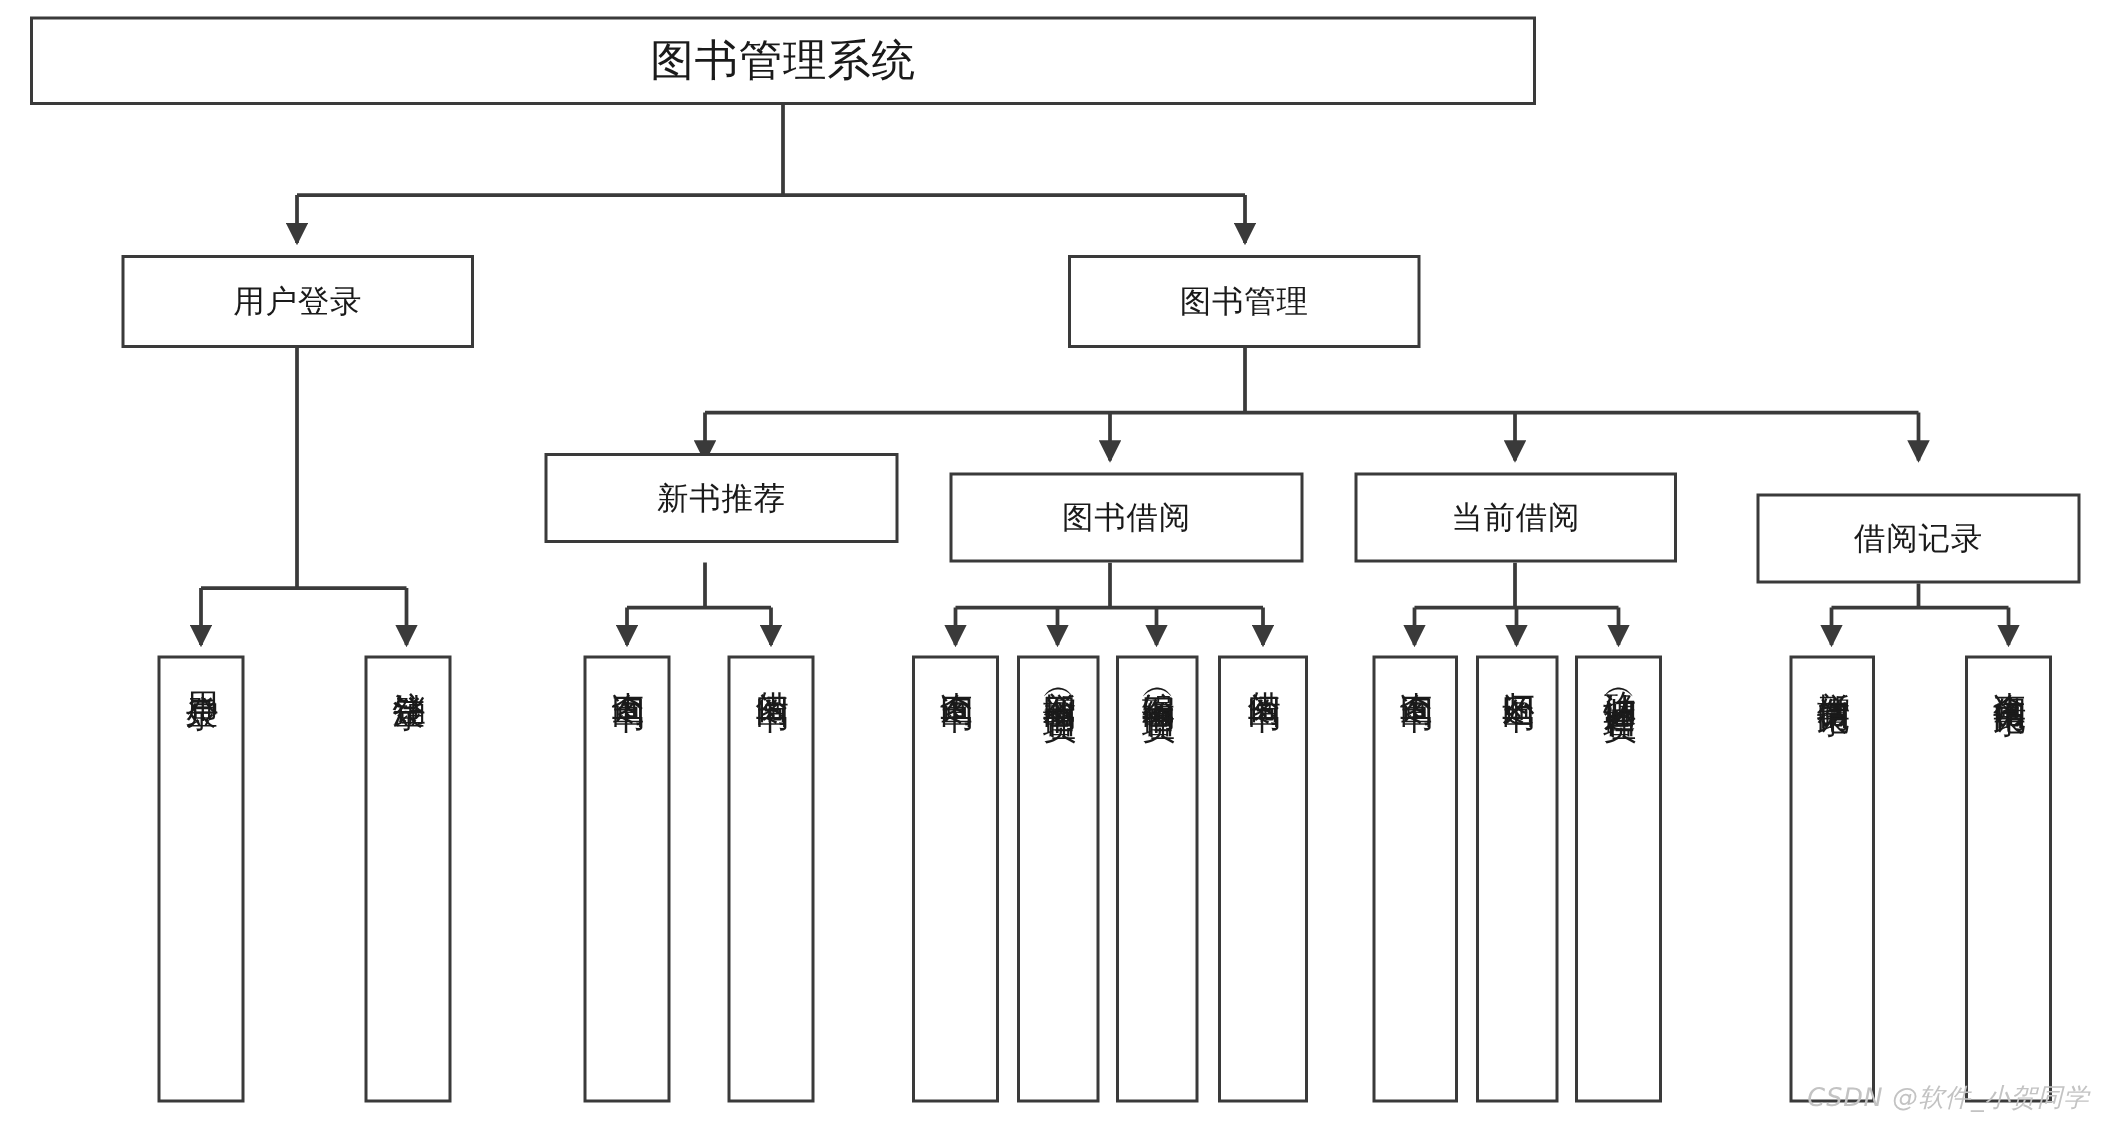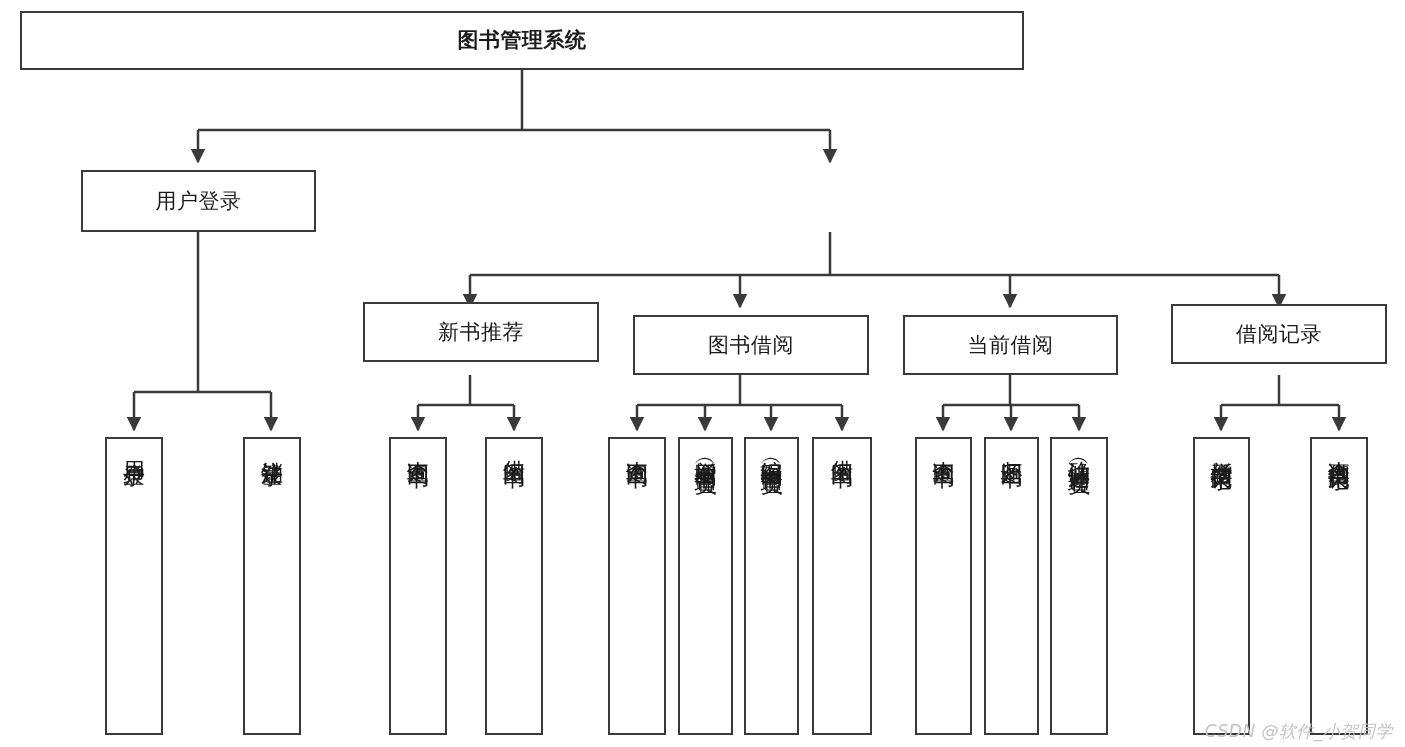--- a/index.html
+++ b/index.html
@@ -41,22 +41,21 @@
     text-align: center;
     line-height: 1.18;
     letter-spacing: 0.5px;
   }
   
   .node.h .label {
     font-size: 21px;
     white-space: nowrap;
   }
   .node.root .label {
-    font-size: 21px;
-    font-weight: bold;
+    font-size: 29px;
   }
   
   .node.v {
     align-items: flex-start;
     justify-content: center;
     padding-top: 4px;
   }
   .node.v .label {
     writing-mode: vertical-rl;
     text-orientation: upright;
@@ -133,31 +132,34 @@
     </g>
   </svg>
 
   <div class="node h root" style="left:20px; top:11px; width:1004px; height:59px;">
     <span class="label">图书管理系统</span>
   </div>
 
   <div class="node h" style="left:81px; top:170px; width:235px; height:62px;">
     <span class="label">用户登录</span>
   </div>
+  <div class="node h" style="left:712px; top:170px; width:235px; height:62px;">
+    <span class="label">图书管理</span>
+  </div>
 
   <div class="node h" style="left:363px; top:302px; width:236px; height:60px;">
     <span class="label">新书推荐</span>
   </div>
   <div class="node h" style="left:633px; top:315px; width:236px; height:60px;">
     <span class="label">图书借阅</span>
   </div>
   <div class="node h" style="left:903px; top:315px; width:215px; height:60px;">
     <span class="label">当前借阅</span>
   </div>
-  <div class="node h" style="left:1171px; top:304px; width:216px; height:60px;">
+  <div class="node h" style="left:1171px; top:329px; width:216px; height:60px;">
     <span class="label">借阅记录</span>
   </div>
 
   <div class="node v" style="left:105px; top:437px; width:58px; height:298px;">
     <span class="label">用户登录</span>
   </div>
   <div class="node v" style="left:243px; top:437px; width:58px; height:298px;">
     <span class="label">注销登录</span>
   </div>
 

